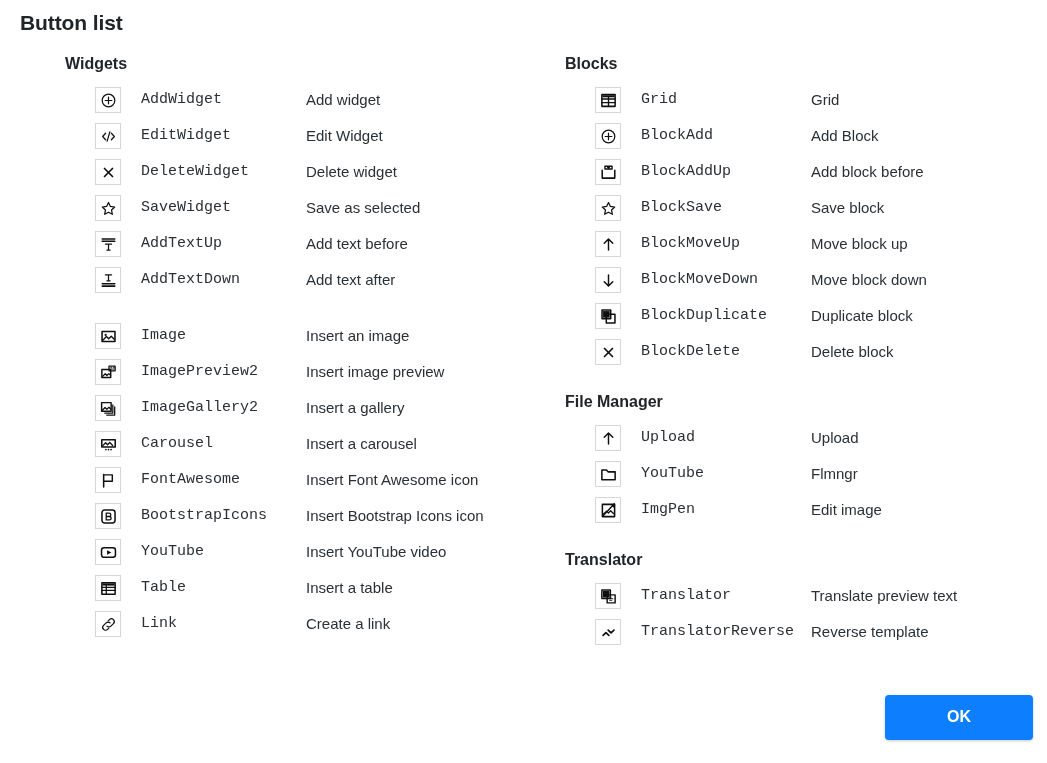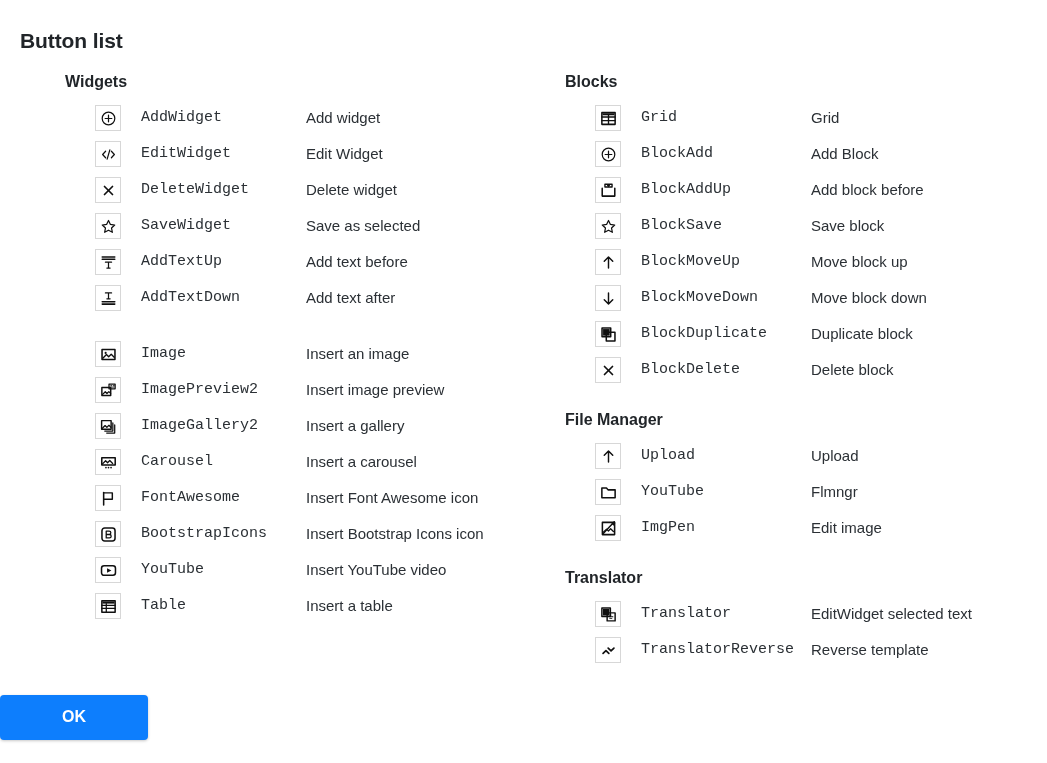--- a/index.html
+++ b/index.html
@@ -18,21 +18,21 @@
 
   .dialog {
     position: absolute;
     inset: 0;
     display: flex;
     flex-direction: column;
   }
 
   
   .dialog-header {
-    padding: 28px 20px 0 20px;
+    padding: 10px 20px 0 20px;
     flex: 0 0 auto;
   }
   .dialog-title {
     font-size: 21px;
     font-weight: bold;
     line-height: 26px;
     color: #212529;
     letter-spacing: -0.1px;
   }
 
@@ -132,20 +132,21 @@
 
   
   .dialog-footer {
     position: absolute;
     left: 0;
     right: 0;
     bottom: 0;
     height: 92px;
     display: flex;
     align-items: center;
+    justify-content: flex-end;
     padding-right: 14px;
     box-sizing: border-box;
     background: #ffffff;
   }
   .ok-button {
     width: 148px;
     height: 45px;
     background: #0d7efd;
     color: #ffffff;
     font-family: "Liberation Sans", sans-serif;
@@ -315,20 +316,30 @@
                 <span class="icon-box">
                   <svg viewBox="0 0 20 20">
                     <rect x="2.2" y="3.3" width="15.6" height="13.4" stroke-width="1.8"></rect>
                     <path class="f" d="M2.9 4h14.2v2.6H2.9z"></path>
                     <path d="M2.2 8.7h15.6M2.2 12.3h15.6M7.4 6.7v10" stroke-width="1.5"></path>
                   </svg>
                 </span>
                 <span class="btn-name">Table</span>
                 <span class="btn-desc">Insert a table</span>
               </div>
+              <div class="btn-row">
+                <span class="icon-box">
+                  <svg viewBox="0 0 20 20">
+                    <path d="M8.1 11.9a3.3 3.3 0 0 0 4.7 0l3-3a3.32 3.32 0 0 0-4.7-4.7l-1.5 1.5"></path>
+                    <path d="M11.9 8.1a3.3 3.3 0 0 0-4.7 0l-3 3a3.32 3.32 0 0 0 4.7 4.7l1.5-1.5"></path>
+                  </svg>
+                </span>
+                <span class="btn-name">Link</span>
+                <span class="btn-desc">Create a link</span>
+              </div>
             </div>
           </div>
         </div>
       <div class="col col-right" id="col-right">
           <div class="section">
             <div class="section-title">Blocks</div>
             <div class="group">
               <div class="btn-row">
                 <span class="icon-box">
                   <svg viewBox="0 0 20 20">
@@ -451,21 +462,21 @@
               <div class="btn-row">
                 <span class="icon-box">
                   <svg viewBox="0 0 20 20">
                     <rect x="2.2" y="2.4" width="10" height="10" stroke-width="1.7"></rect>
                     <path class="f" d="M3.4 3.5h7.7v7.7H3.4z"></path>
                     <rect x="8.4" y="8.1" width="9.4" height="9.4" stroke-width="1.7"></rect>
                     <path class="f" d="M11 10.2h2.4v1.1H11zM11 12.1h4.6v1.1H11zM11 14h3.4v1.1H11z"></path>
                   </svg>
                 </span>
                 <span class="btn-name">Translator</span>
-                <span class="btn-desc">EditWidget selected text</span>
+                <span class="btn-desc">Translate preview text</span>
               </div>
               <div class="btn-row">
                 <span class="icon-box">
                   <svg viewBox="0 0 20 20">
                     <path d="M9.6 7.2l3.4 3.2 3.4-3.2" stroke-width="2"></path>
                     <path d="M3.6 13.4L7 10.2l3.4 3.2" stroke-width="2"></path>
                   </svg>
                 </span>
                 <span class="btn-name">TranslatorReverse</span>
                 <span class="btn-desc">Reverse template</span>

